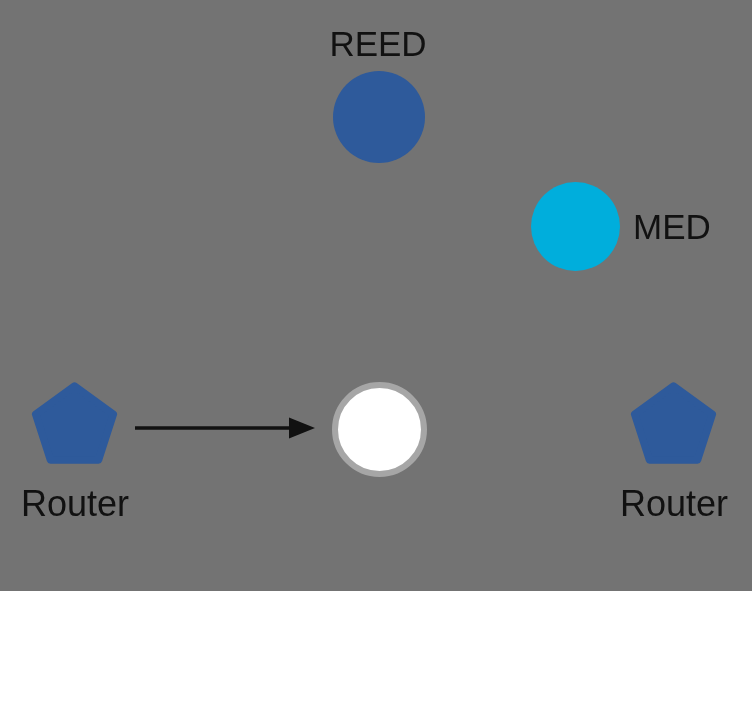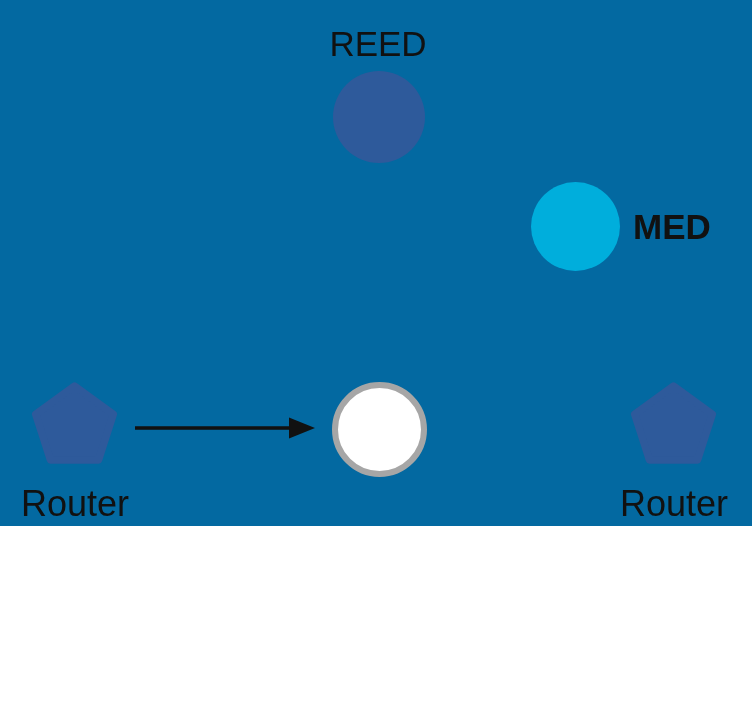--- a/index.html
+++ b/index.html
@@ -4,22 +4,22 @@
 <style>
   html, body {
     margin: 0;
     padding: 0;
     background: #ffffff;
     font-family: "Liberation Sans", sans-serif;
   }
   #canvas {
     position: relative;
     width: 752px;
-    height: 526px;
-    background: #0369a1;
+    height: 591px;
+    background: #737373;
     overflow: hidden;
   }
   .abs { position: absolute; }
 
   .node-label {
     color: #111111;
     font-size: 35px;
     font-weight: 400;
     text-align: center;
     line-height: 1.2;
@@ -32,21 +32,21 @@
   .circle-outline {
     border-radius: 50%;
     box-sizing: border-box;
     background: #ffffff;
   }
 
   #reed-circle   { left: 333px; top: 71px;  width: 92px; height: 92px; background: #2E5A9B; }
   #reed-label    { left: 278px; top: 23px;  width: 200px; }
 
   #med-circle    { left: 531px; top: 182px; width: 89px; height: 89px; background: #00AEDC; }
-  #med-label     { left: 633px; top: 206px; text-align: right; font-weight: bold; }
+  #med-label     { left: 633px; top: 206px; text-align: right; }
 
   #router-left-pentagon  { left: 28px;  top: 382px; }
   #router-left-label     { left: 0px;   top: 482px; width: 150px; font-size: 36px; }
 
   #arrow-svg     { left: 128px; top: 405px; }
   #arrow-annotation {
     left: 125px; top: 366px; width: 205px;
     color: #111111;
     font-size: 24px;
     font-style: italic;

